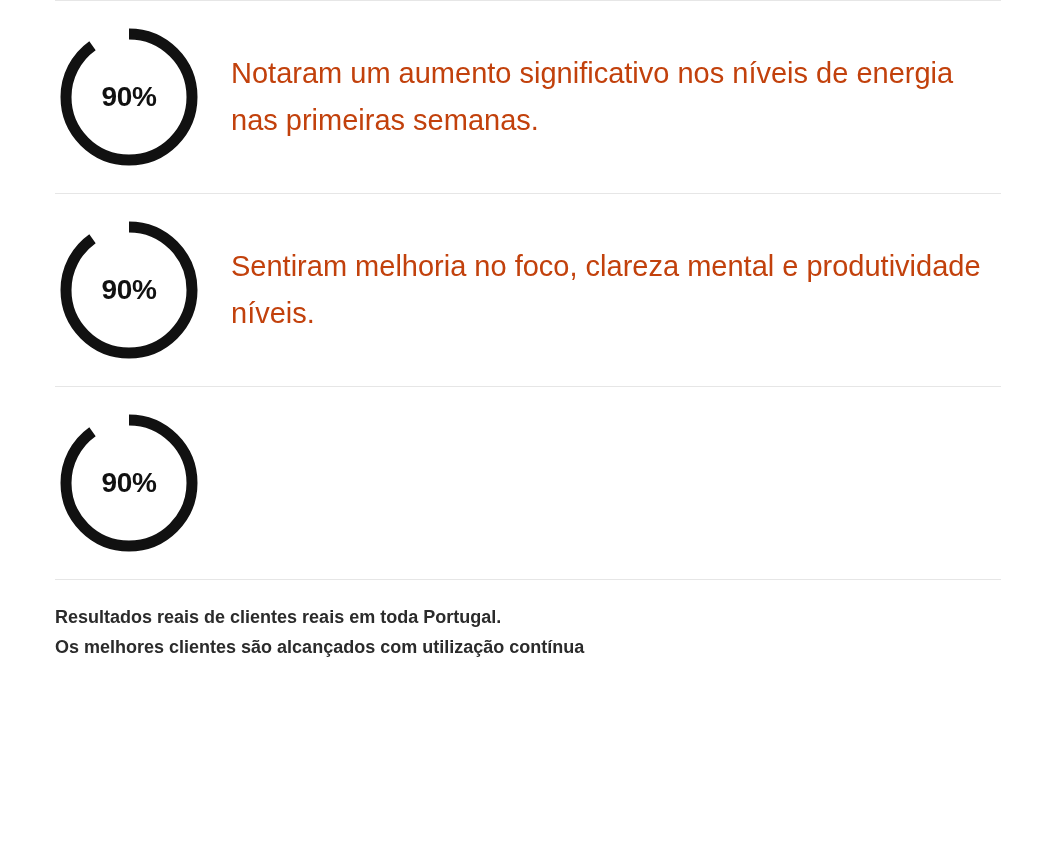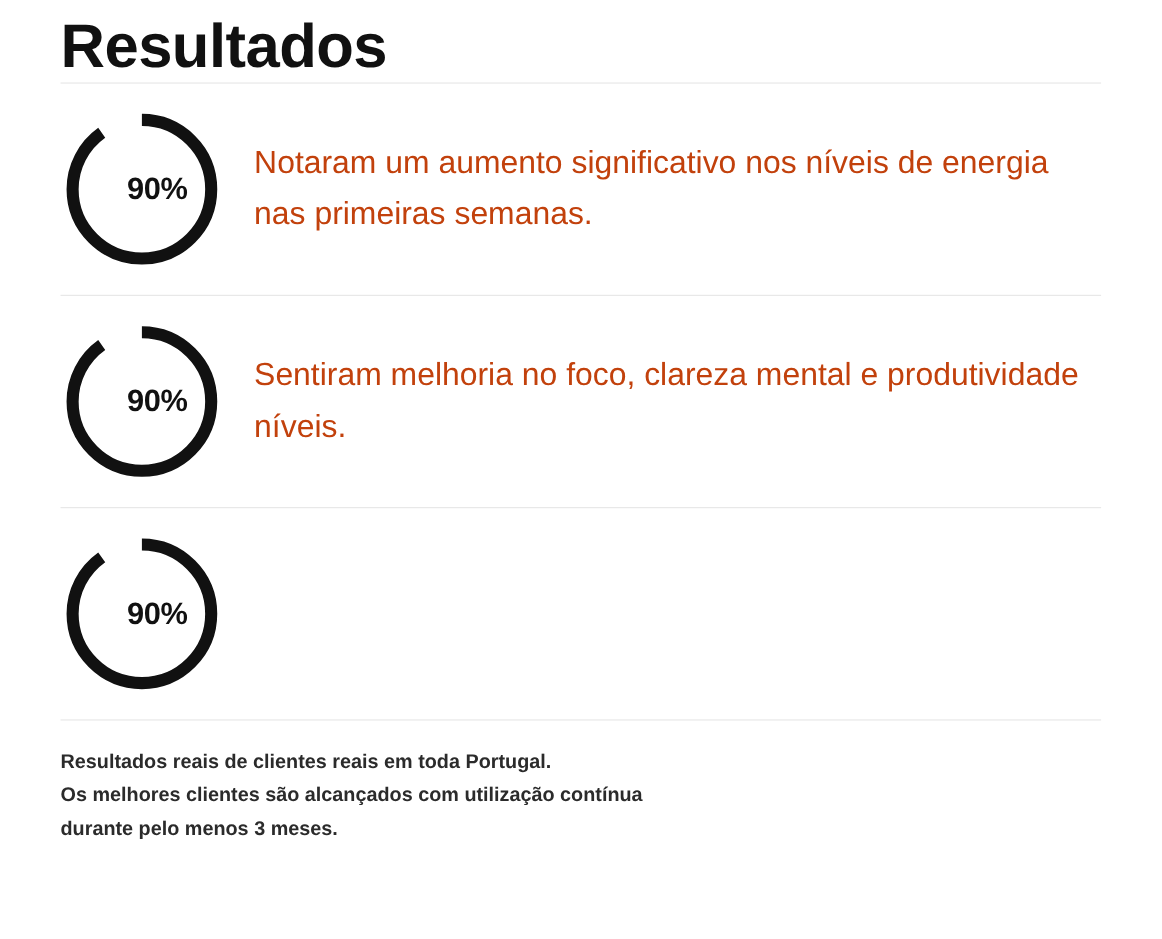--- a/index.html
+++ b/index.html
@@ -68,21 +68,21 @@
     stroke-width: 11;
   }
   .gauge .arc {
     fill: none;
     stroke: #111111;
     stroke-width: 11;
     stroke-linecap: butt;
   }
   .gauge-label {
     position: absolute;
-    top: 0; left: 14px;
+    top: 0; left: 0;
     width: 148px;
     height: 148px;
     display: flex;
     align-items: center;
     justify-content: center;
     font-size: 28px;
     font-weight: 800;
     letter-spacing: -0.3px;
     color: #111111;
   }
@@ -104,21 +104,20 @@
   }
   .footnote p {
     margin: 0;
   }
 </style>
 </head>
 <body>
 
 <div class="page">
 
-  <h1 class="page-title">Resultados</h1>
 
   <div class="divider"></div>
 
   <div class="results-list">
 
     <div class="result-row">
       <div class="gauge">
         <svg viewBox="0 0 148 148" aria-hidden="true">
           <circle class="track" cx="74" cy="74" r="63"></circle>
           <circle class="arc" cx="74" cy="74" r="63" stroke-dasharray="356.3 395.8" stroke="#111111"></circle>
@@ -153,16 +152,15 @@
       </div>
     </div>
 
   </div>
 
   <div class="divider"></div>
 
   <div class="footnote">
     <p>Resultados reais de clientes reais em toda Portugal.</p>
     <p>Os melhores clientes são alcançados com utilização contínua</p>
-    <p>durante pelo menos 3 meses.</p>
   </div>
 
 </div>
 
 </body></html>

